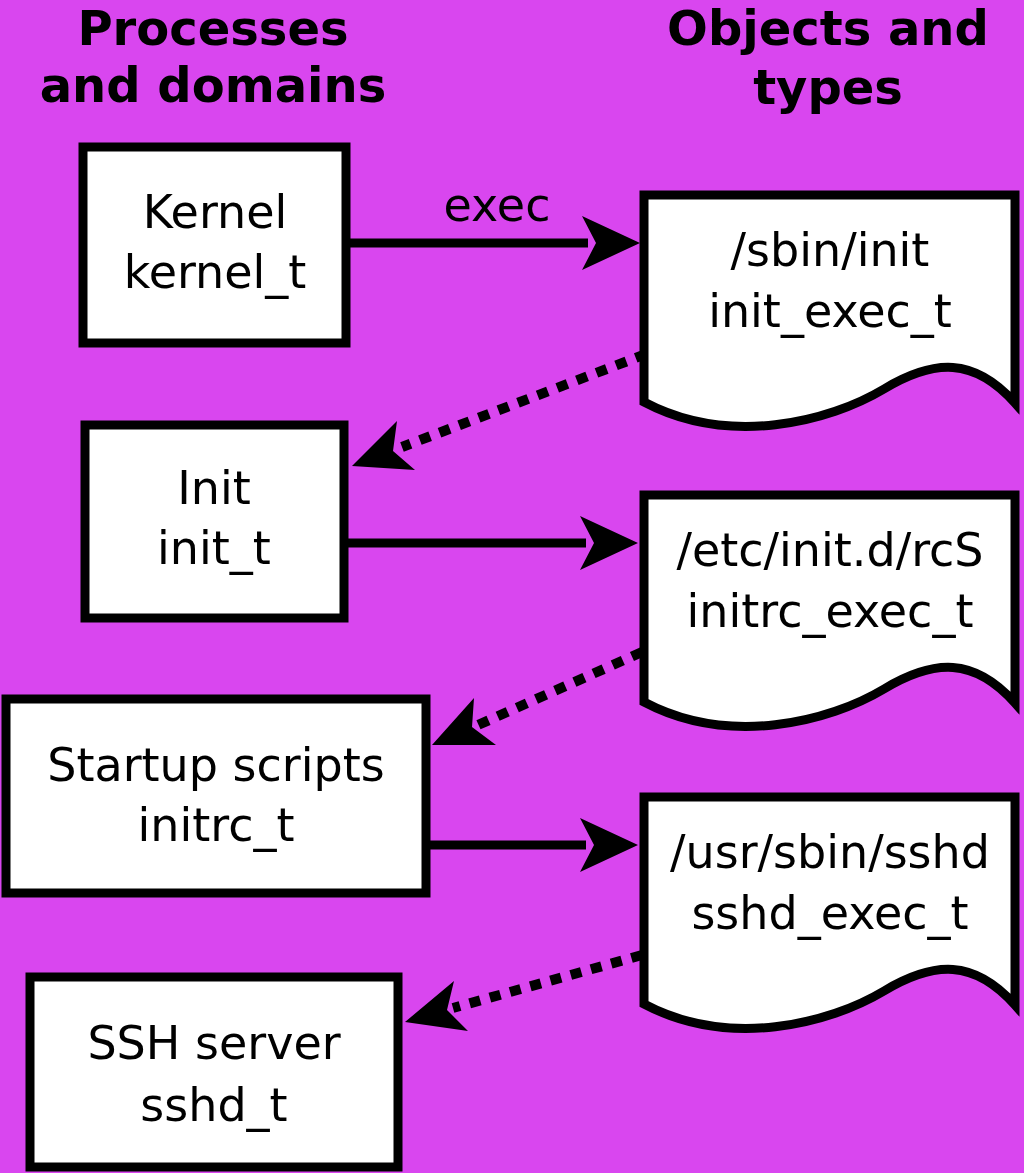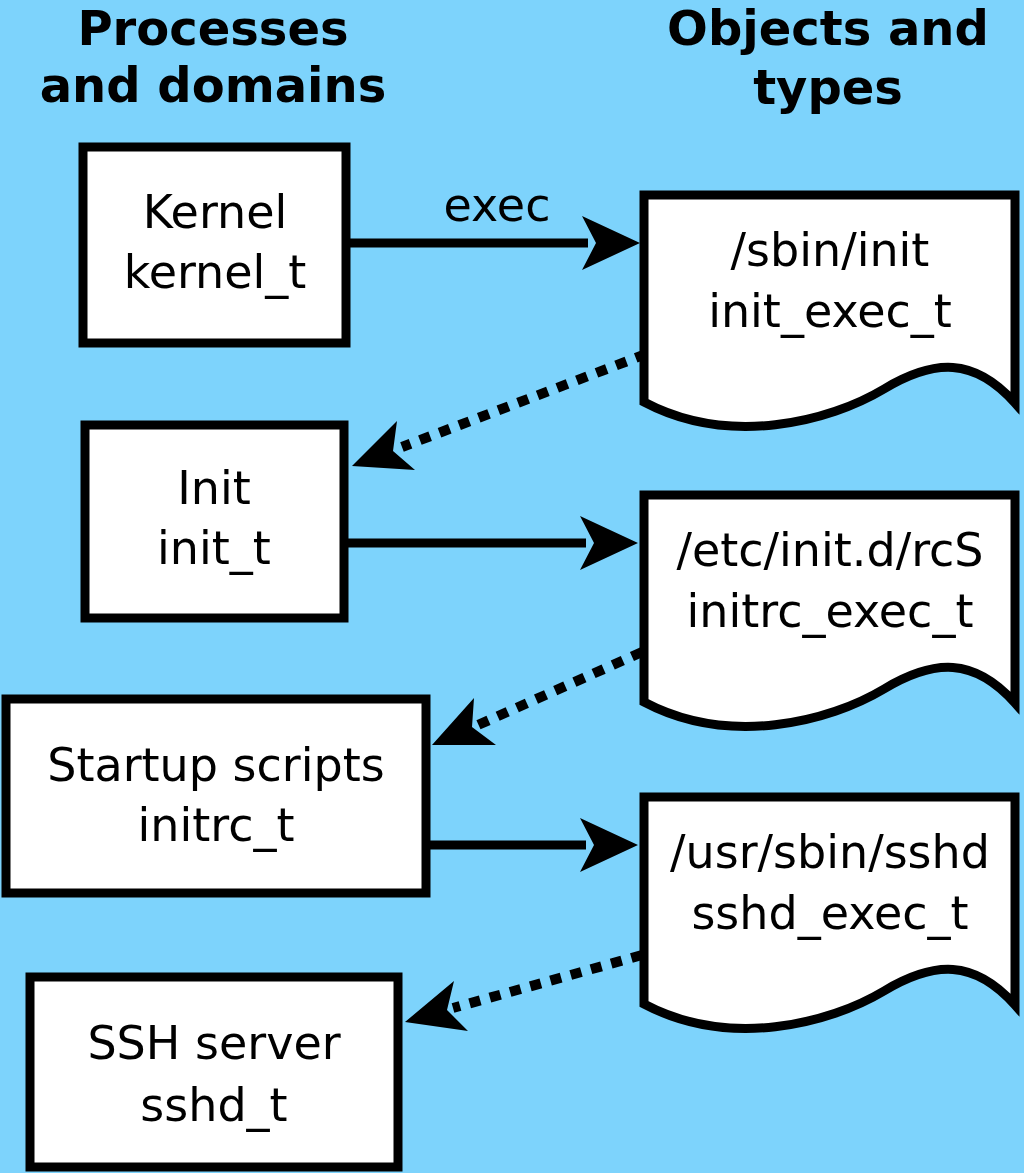--- a/index.html
+++ b/index.html
@@ -4,21 +4,21 @@
 <style>
   html, body {
     margin: 0;
     padding: 0;
     background: #ffffff;
   }
   .canvas {
     position: relative;
     width: 1024px;
     height: 1173px;
-    background: #7dd3fc;
+    background: #d946ef;
     overflow: hidden;
   }
   svg {
     display: block;
   }
   text {
     font-family: "DejaVu Sans", "Liberation Sans", sans-serif;
     fill: #000000;
   }
   .hdr {

